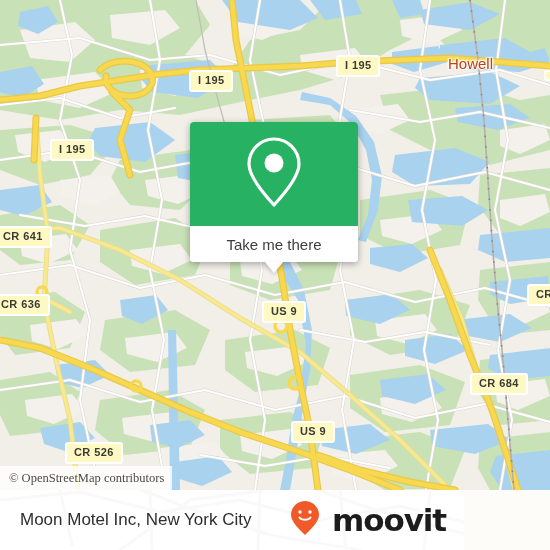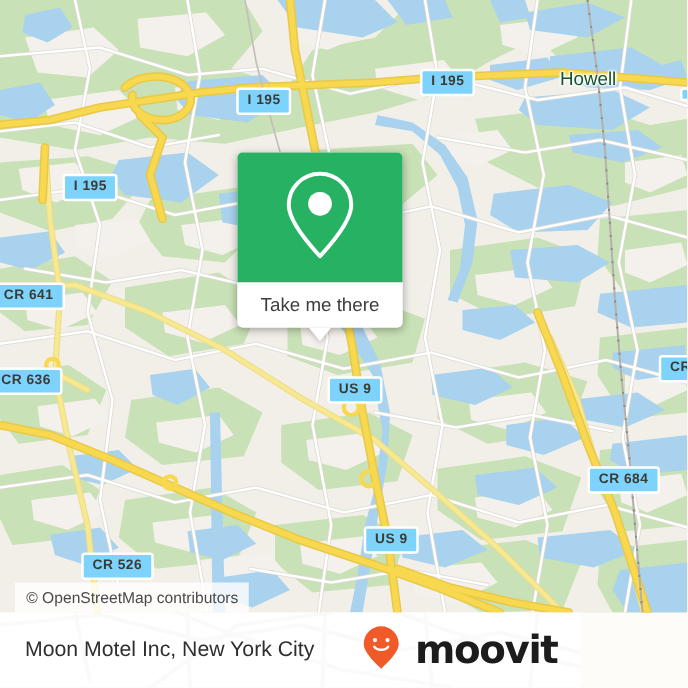--- a/index.html
+++ b/index.html
@@ -25,52 +25,52 @@
     width: 550px;
     height: 490px;
     overflow: hidden;
     background: #f2efe9;
   }
   #map-svg { position: absolute; left: 0; top: 0; }
 
   
   .shield {
     position: absolute;
-    background: #7dd3fc;
+    background: #fef9c3;
     border: 2px solid #ffffff;
     border-radius: 3px;
     color: #3b3b34;
     font-family: "Liberation Sans", sans-serif;
     font-weight: bold;
     font-size: 11px;
     line-height: 11px;
     letter-spacing: 0.4px;
     padding: 3px 7px 4px 7px;
     white-space: nowrap;
     box-sizing: border-box;
   }
   .place-label {
     position: absolute;
-    color: #14532d;
+    color: #c2410c;
     font-family: "Liberation Sans", sans-serif;
     font-size: 15px;
     white-space: nowrap;
     text-shadow:
        1px  1px 1.6px #ffffff,  -1px  1px 1.6px #ffffff,
        1px -1px 1.6px #ffffff,  -1px -1px 1.6px #ffffff,
        0 0 3px #ffffff;
     text-align: center;
   }
 
   
   #popup {
     position: absolute;
     left: 190px;
     top: 122px;
-    width: 132px;
+    width: 168px;
     height: 140px;
     border-radius: 4px;
     background: #ffffff;
     box-shadow: 0 2px 7px rgba(0,0,0,0.33);
     overflow: visible;
   }
   #popup-green {
     position: absolute;
     left: 0; top: 0;
     width: 100%;
@@ -103,30 +103,30 @@
     width: 0; height: 0;
     border-left: 9px solid transparent;
     border-right: 9px solid transparent;
     border-top: 11px solid #ffffff;
     filter: drop-shadow(0 2px 2px rgba(0,0,0,0.18));
   }
 
   
   #attribution {
     position: absolute;
-    left: 12px;
+    left: 0;
     top: 466px;
     height: 24px;
     background: rgba(255,255,255,0.80);
     display: flex;
     align-items: center;
     padding: 0 8px 0 9px;
     color: #4a4a4a;
     font-size: 12.5px;
-    font-family: Liberation Sans, sans-serif;
+    font-family: Liberation Serif, serif;
     white-space: nowrap;
     box-sizing: border-box;
   }
 
   
   #footer {
     position: absolute;
     left: 0;
     top: 490px;
     width: 464px;

